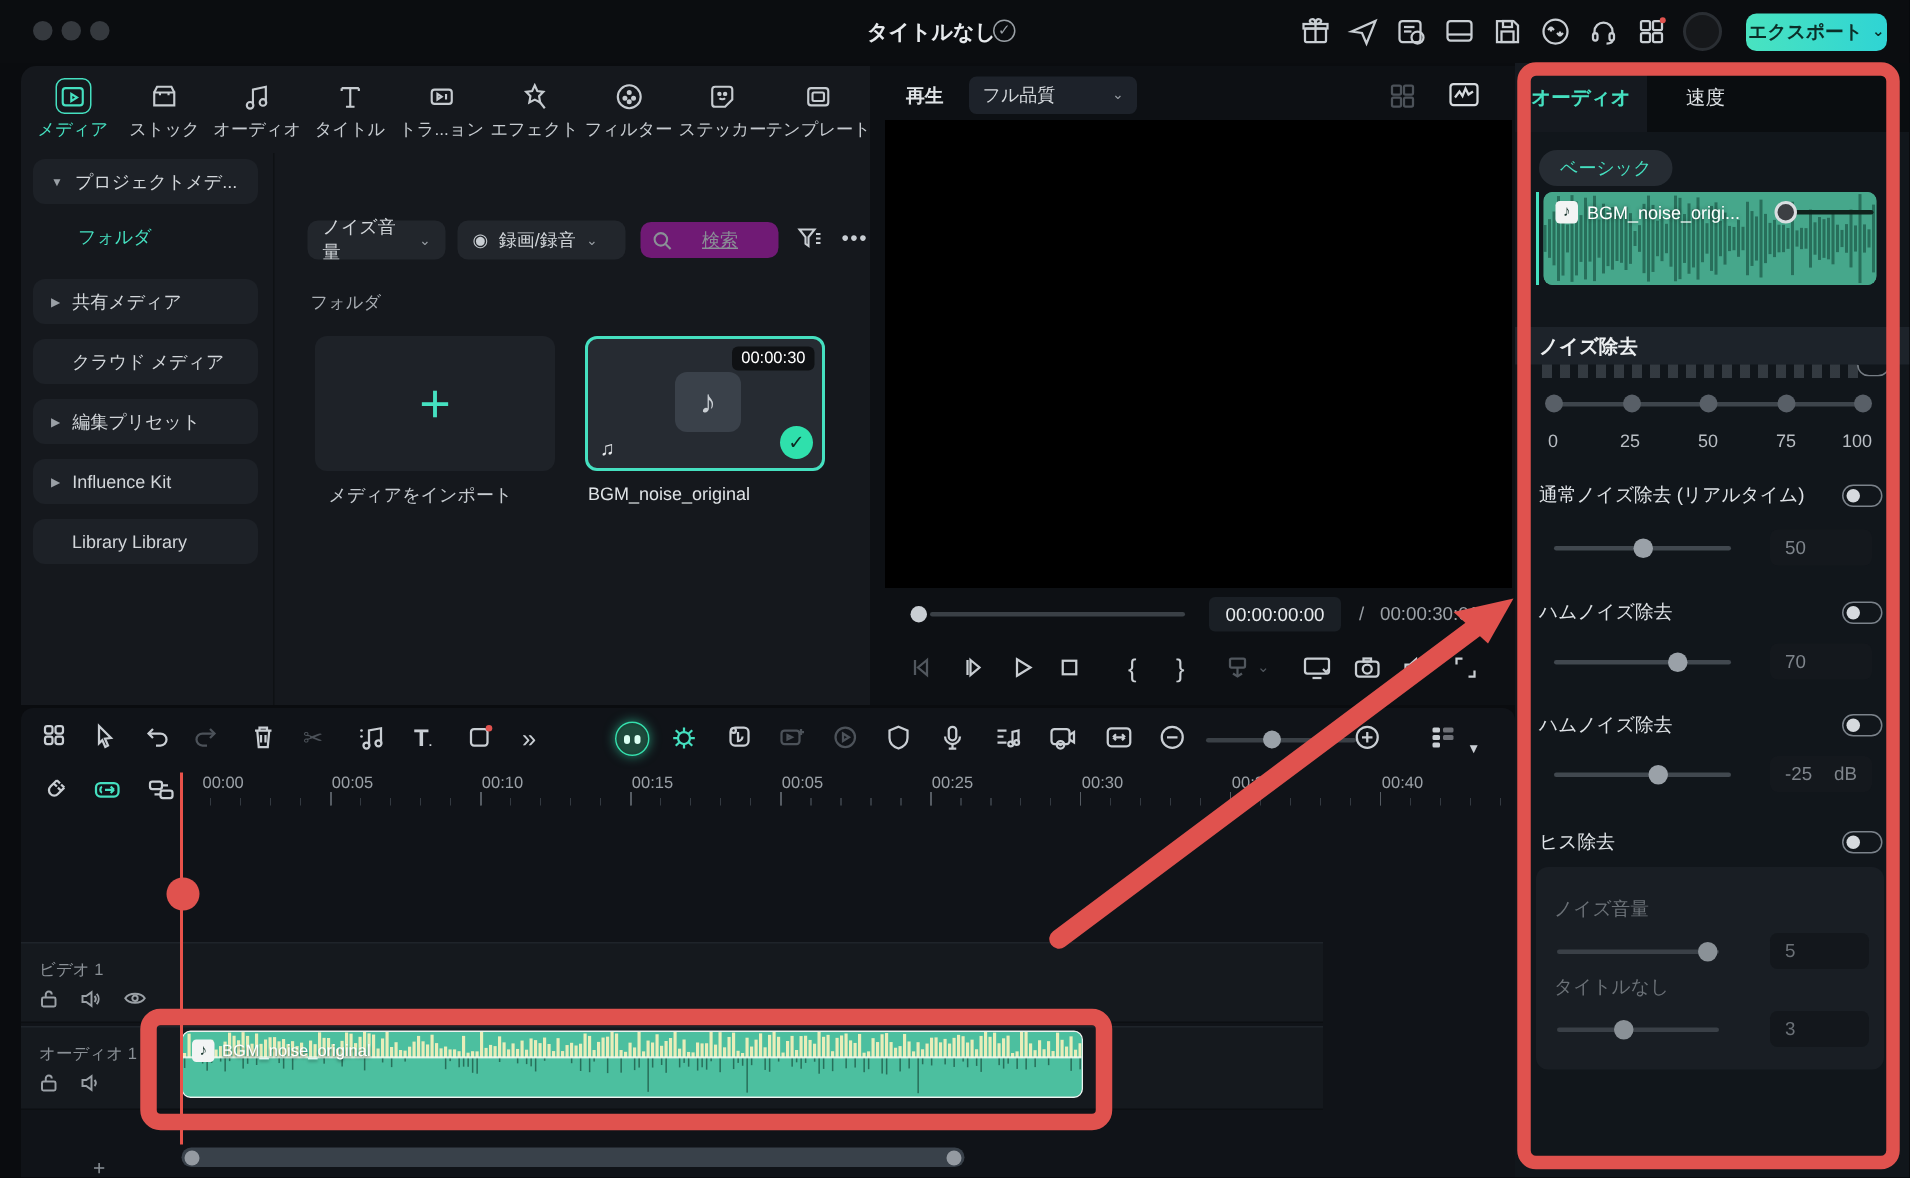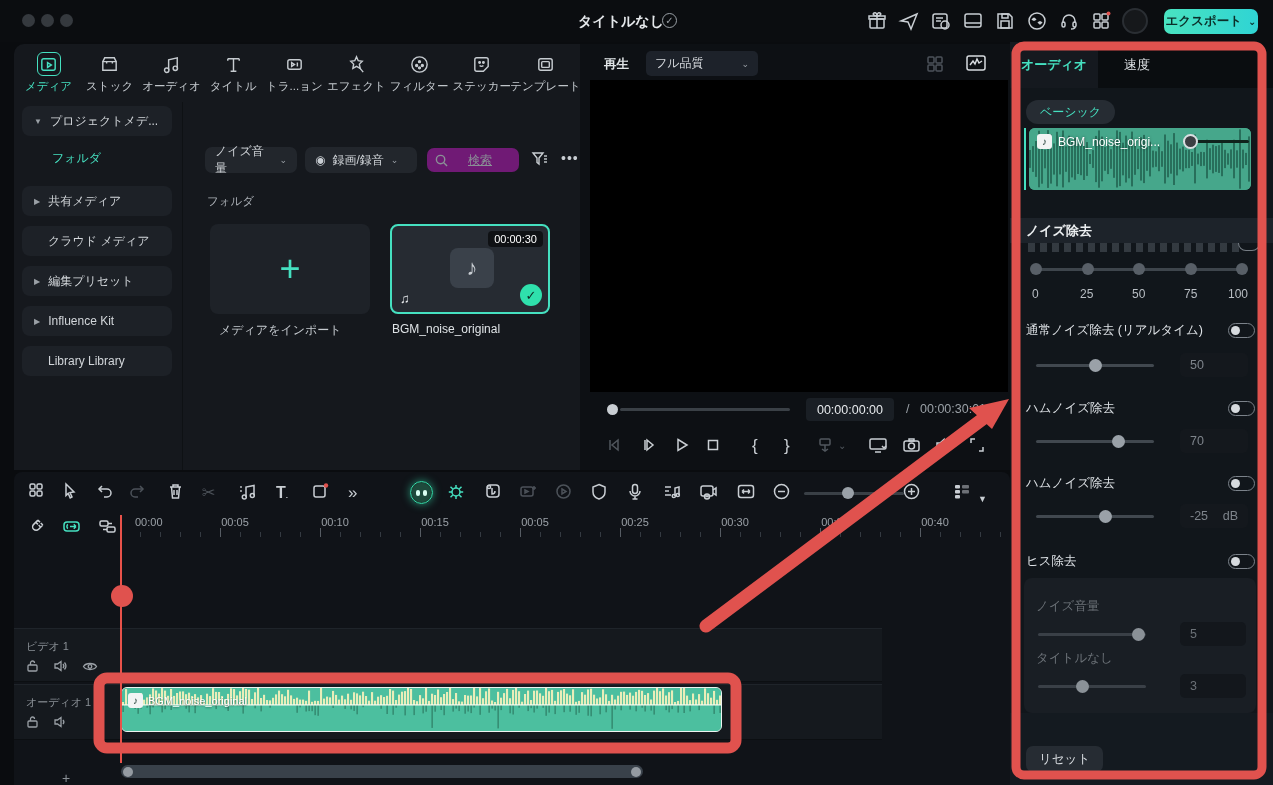--- a/index.html
+++ b/index.html
@@ -643,23 +643,20 @@
           <span>5</span>
         </div>
       <div class="dim-label" style="top:72px; left:12px">タイトルなし</div>
       <div class="dim-track" style="top:107px; left:14px"></div>
       <div class="dim-knob" style="left:52px; top:102px"></div>
       <div class="dim-box" style="top:96px">
           <span>3</span>
         </div>
     </div>
 
-    <div id="props-bottom">
-      <div id="reset-btn">リセット</div>
-    </div>
   </div>
 
   <div id="timeline">
 
     <div class="tl-ic" style="left:13px">
       <svg width="18" height="20" viewBox="0 0 18 20">
           <rect x="3" y="2" width="5" height="5" rx="1.5"></rect>
           <rect x="10" y="2" width="5" height="5" rx="1.5"></rect>
           <rect x="3" y="9" width="5" height="5" rx="1.5"></rect>
           <rect x="10" y="9" width="5" height="5" rx="1.5"></rect>

